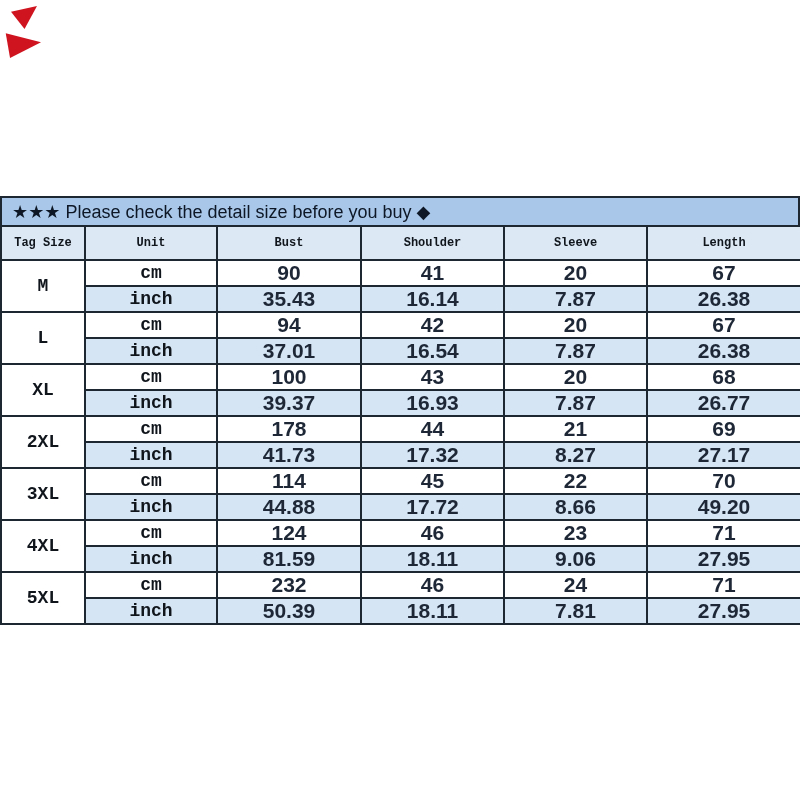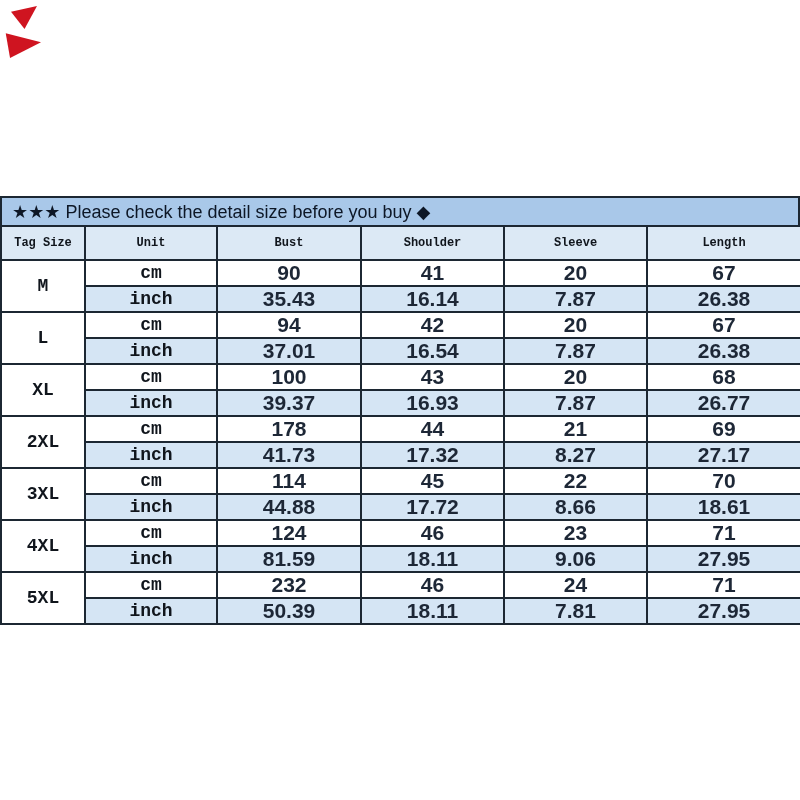--- a/index.html
+++ b/index.html
@@ -144,21 +144,21 @@
         <td class="num">114</td>
         <td class="num">45</td>
         <td class="num">22</td>
         <td class="num">70</td>
       </tr>
       <tr class="alt">
         <td class="unit">inch</td>
         <td class="num">44.88</td>
         <td class="num">17.72</td>
         <td class="num">8.66</td>
-        <td class="num">18.61</td>
+        <td class="num">49.20</td>
       </tr>
 
       <tr>
         <td class="size" rowspan="2">4XL</td>
         <td class="unit">cm</td>
         <td class="num">124</td>
         <td class="num">46</td>
         <td class="num">23</td>
         <td class="num">71</td>
       </tr>

